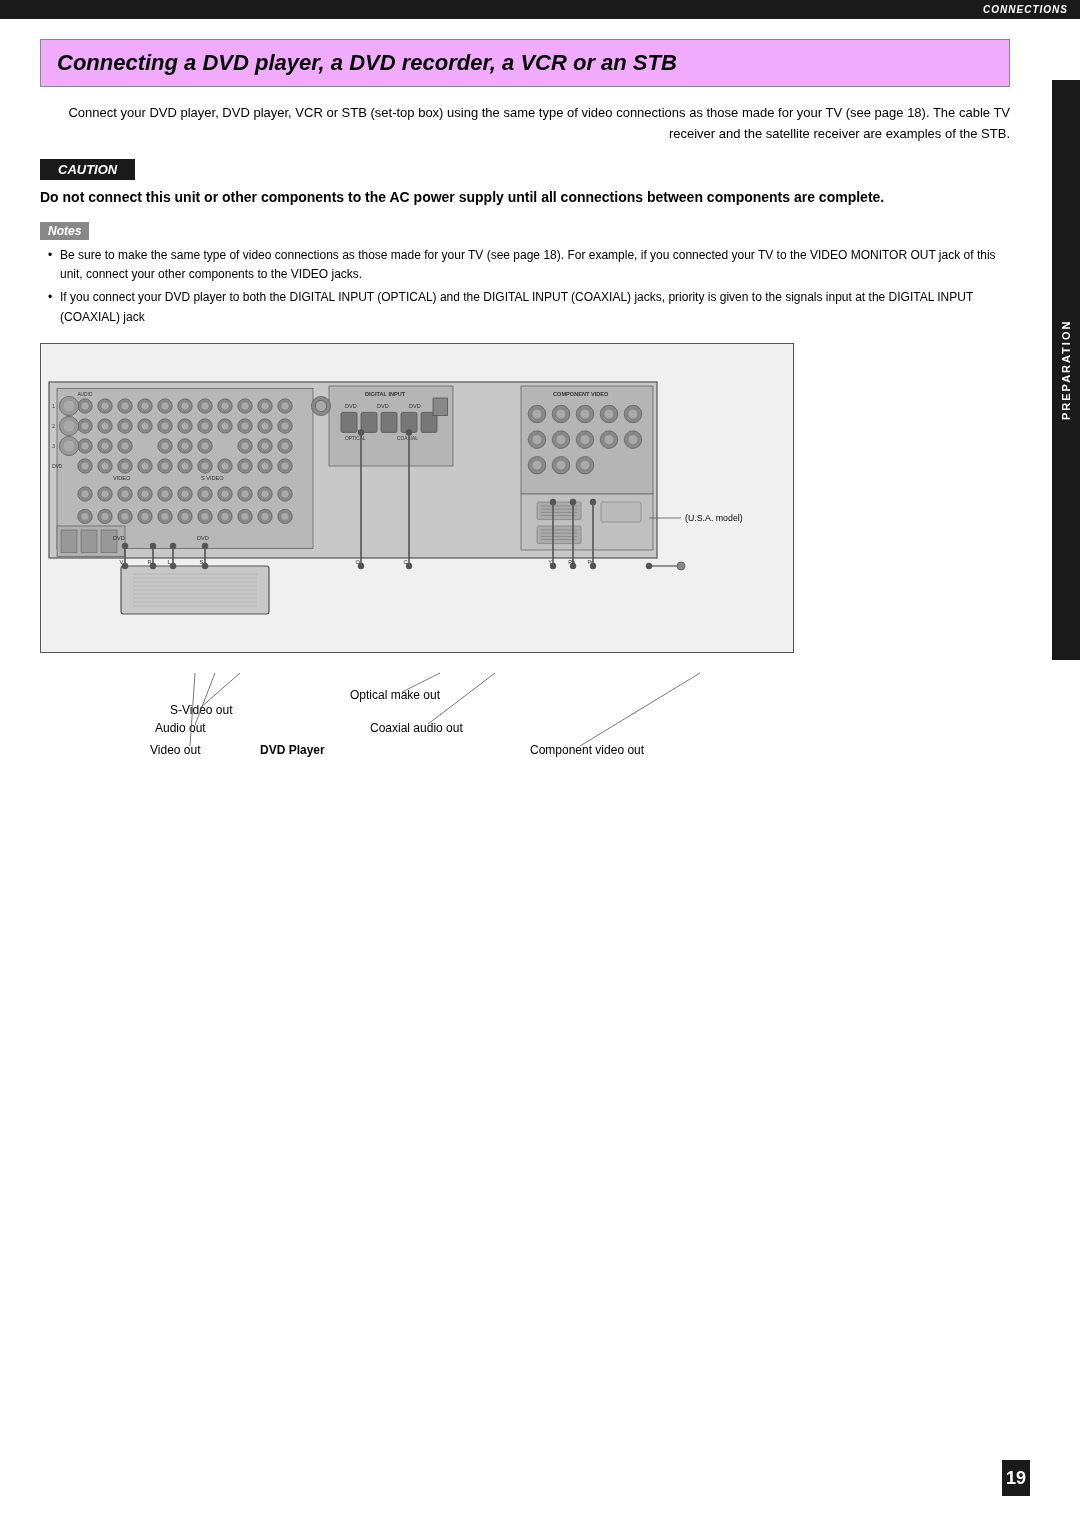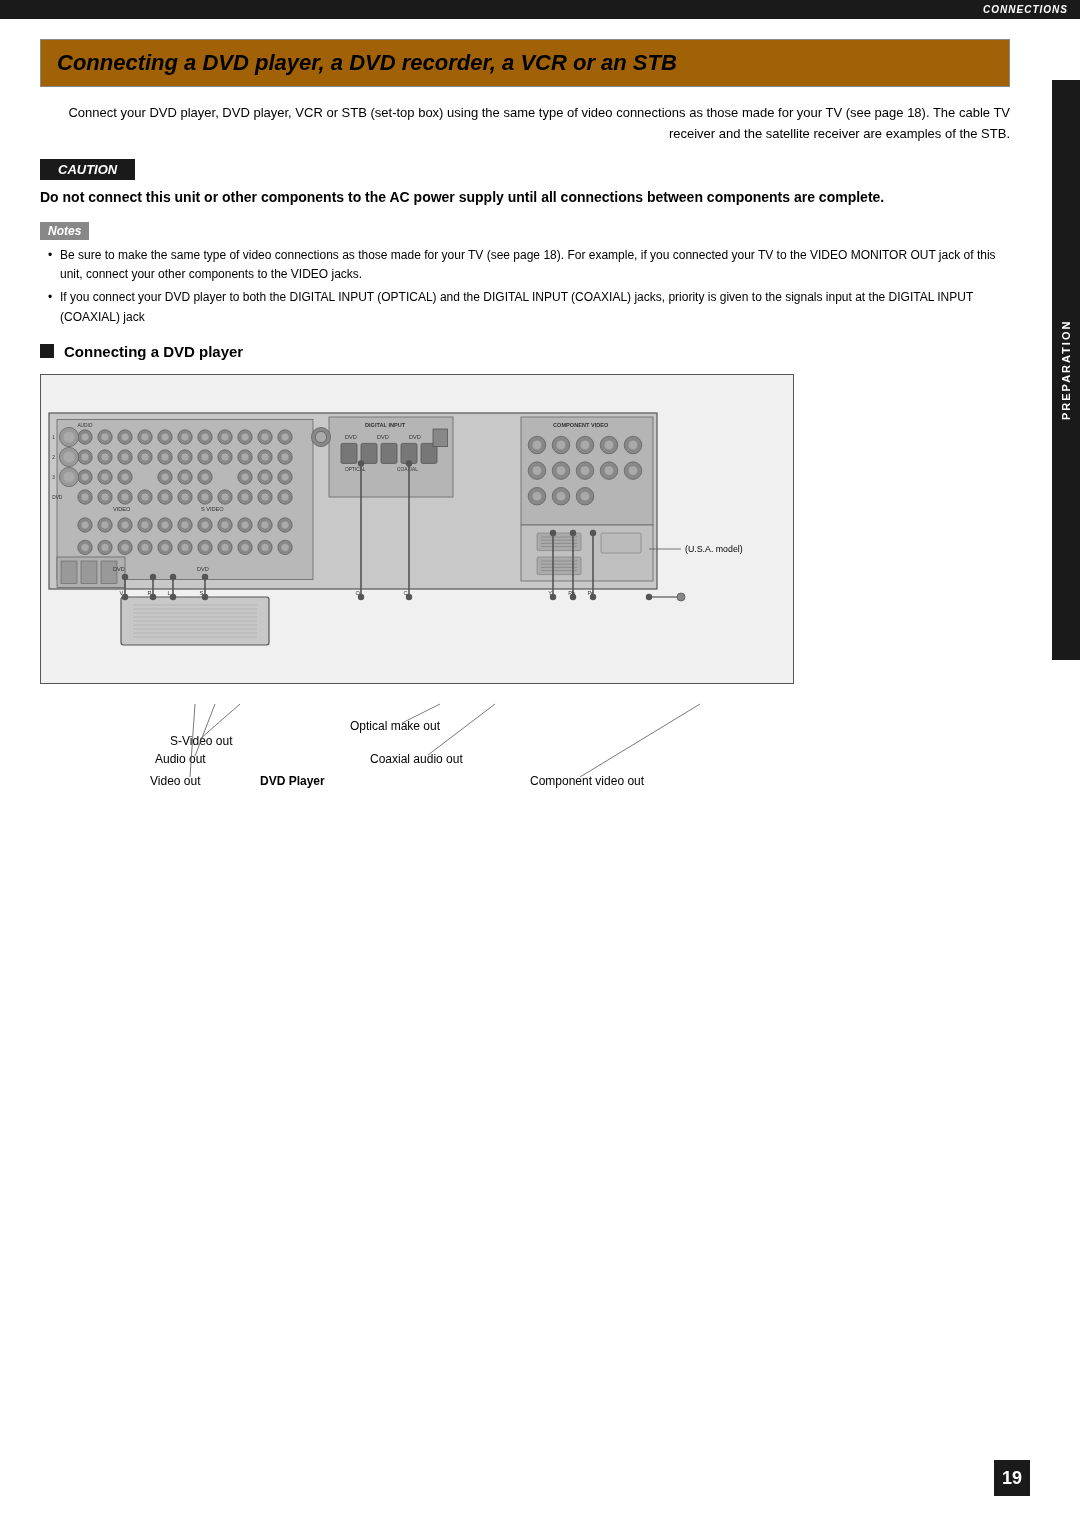--- a/index.html
+++ b/index.html
@@ -50,21 +50,21 @@
     .content {
       padding: 20px 50px 40px 40px;
       padding-right: 70px;
     }
 
     
     .page-title {
       font-size: 22px;
       font-weight: bold;
       font-style: italic;
-      background: #a16207;
+      background: #f0abfc;
       padding: 10px 16px;
       margin-bottom: 16px;
       border: 1px solid #888;
     }
 
     
     .intro-para {
       font-size: 13px;
       line-height: 1.6;
       margin-bottom: 14px;
@@ -152,21 +152,21 @@
 
     
     .page-number {
       position: absolute;
       bottom: 30px;
       right: 50px;
       font-size: 18px;
       font-weight: bold;
       background: #1a1a1a;
       color: #ffffff;
-      width: 36px;
+      width: 28px;
       height: 36px;
       display: flex;
       align-items: center;
       justify-content: center;
     }
 
     
     .diagram-svg {
       width: 100%;
       height: 100%;
@@ -210,23 +210,20 @@
   <div class="notes-section">
     <div class="notes-label">
       <span>Notes</span>
     </div>
     <ul class="notes-list">
       <li><span>Be sure to make the same type of video connections as those made for your TV (see page 18). For example, if you connected your TV to the VIDEO MONITOR OUT jack of this unit, connect your other components to the VIDEO jacks.</span></li>
       <li><span>If you connect your DVD player to both the DIGITAL INPUT (OPTICAL) and the DIGITAL INPUT (COAXIAL) jacks, priority is given to the signals input at the DIGITAL INPUT (COAXIAL) jack</span></li>
     </ul>
   </div>
 
-  <div class="section-heading">
-    <span>Connecting a DVD player</span>
-  </div>
 
   <div class="diagram-wrapper">
 
     <div class="diagram-container">
       <svg class="diagram-svg" viewBox="0 0 940 310" xmlns="http://www.w3.org/2000/svg">
 
         <rect x="10" y="10" width="760" height="220" fill="#c8c8c8" stroke="#555" stroke-width="1.5"></rect>
 
         <rect x="20" y="18" width="320" height="200" fill="#b8b8b8" stroke="#666" stroke-width="1"></rect>
 

